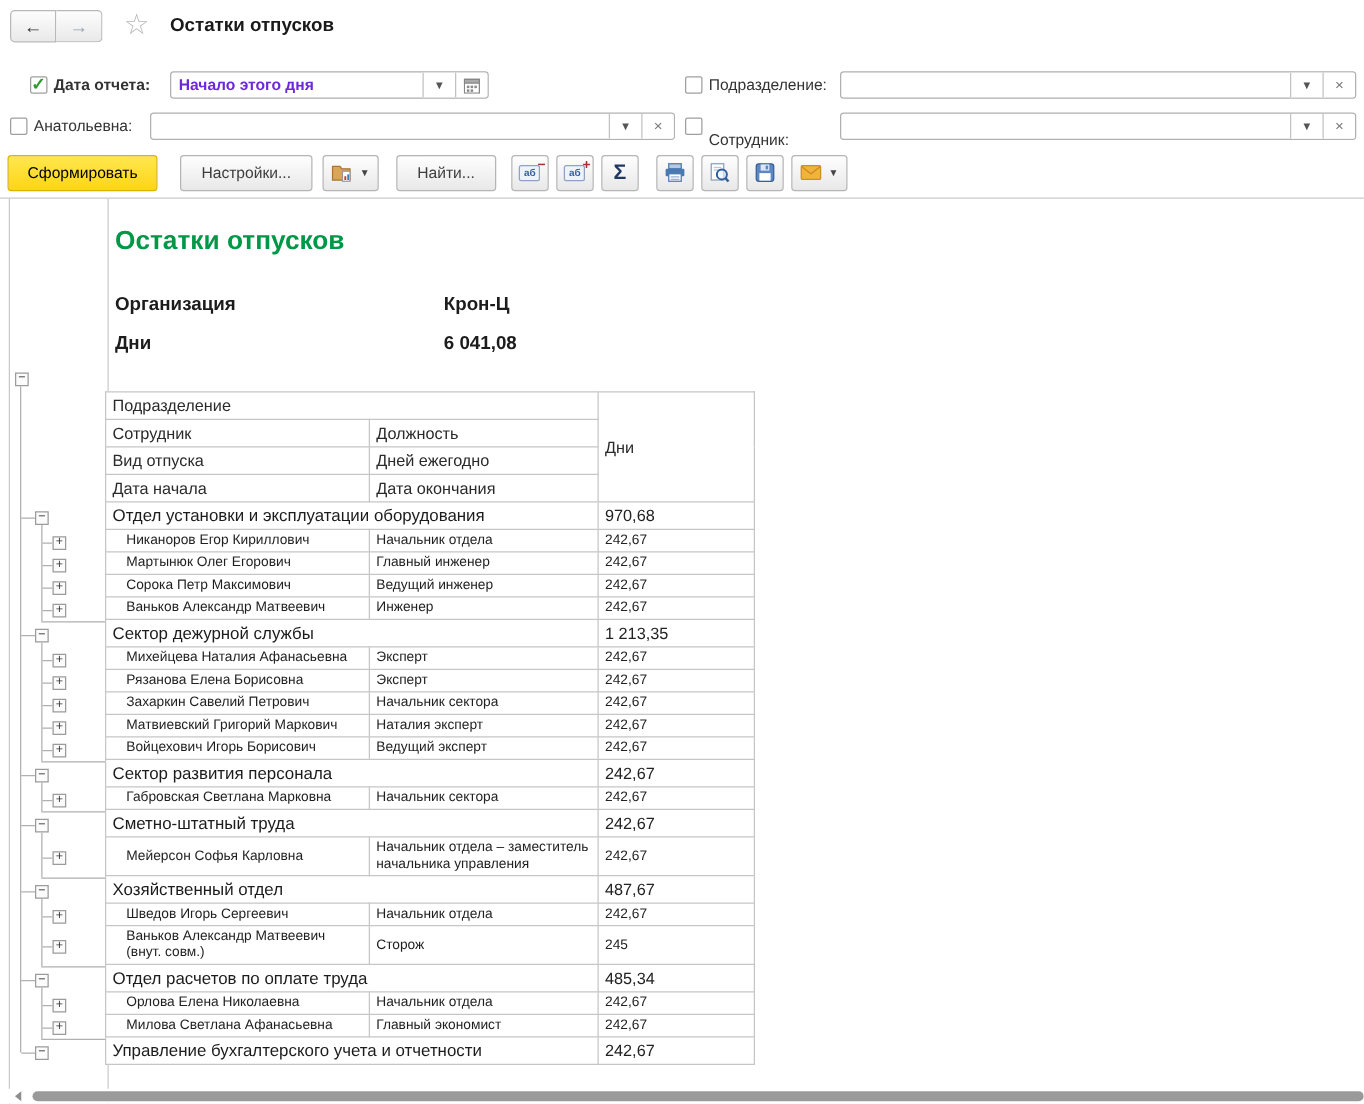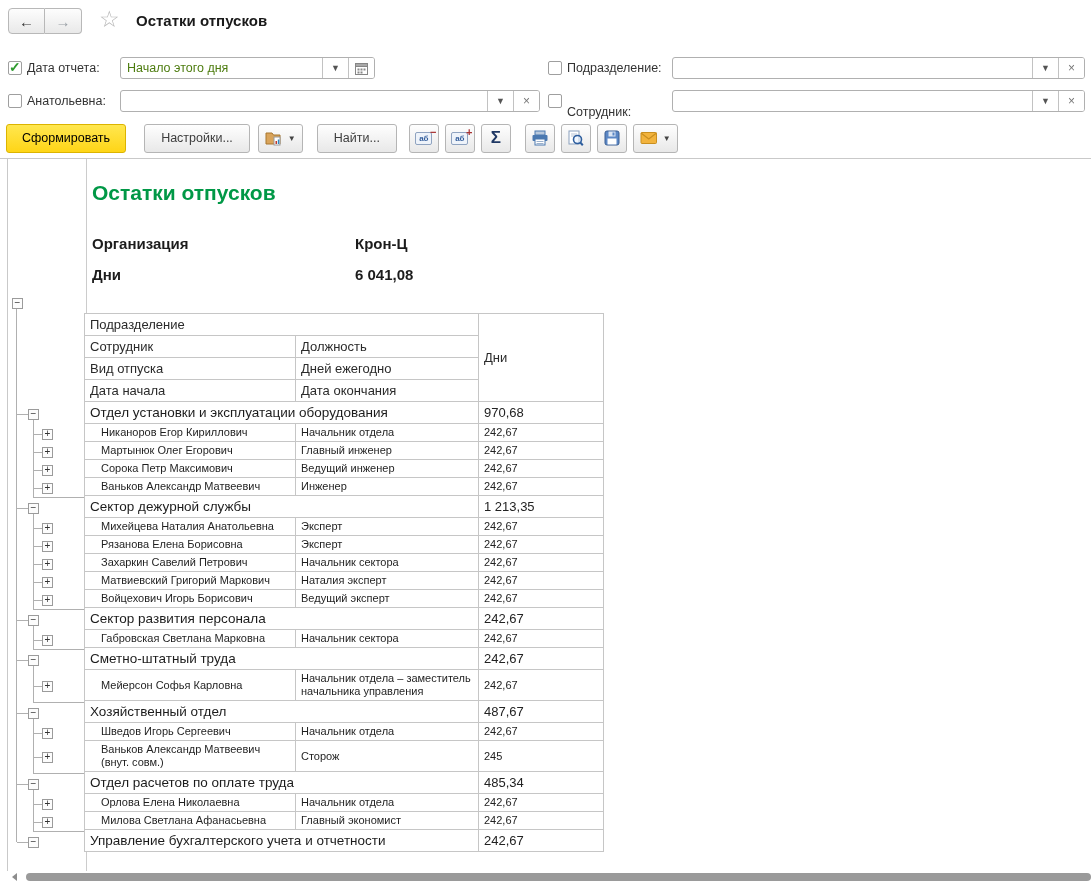--- a/index.html
+++ b/index.html
@@ -21,21 +21,21 @@
   
   .filters { position:absolute; left:0; top:0; width:100%; }
   .frow { position:absolute; height:22px; }
   .cbox { position:absolute; width:14px; height:14px; border:1px solid #9f9f9f; border-radius:2px;
     background:#fff; top:4px; cursor:pointer; }
   .cbox.checked::after { content:"✓"; position:absolute; left:0px; top:-3px; font-size:14px;
     font-weight:bold; color:#2f9b2f; }
   .flabel { position:absolute; font-size:12.5px; color:#333; line-height:22px; }
   .field { position:absolute; height:22px; border:1px solid #b0b0b0; border-radius:3px; background:#fff;
     display:flex; align-items:stretch; overflow:hidden; }
-  .ftext { flex:1; font-size:12.5px; line-height:20px; padding:0 6px; color:#4d7c0f; white-space:nowrap; }
+  .ftext { flex:1; font-size:12.5px; line-height:20px; padding:0 6px; color:#6d28d9; white-space:nowrap; }
   .seg { width:26px; border-left:1px solid #c2c2c2; display:flex; align-items:center; justify-content:center;
     cursor:pointer; color:#555; font-size:9px; background:#fff; }
   .seg.xseg { font-size:12px; color:#777; }
 
   
   .toolbar { position:absolute; left:6px; top:123px; height:30px; display:flex; align-items:center; }
   .btn { height:29px; border:1px solid #b5b5b5; border-radius:3px; background:linear-gradient(#fefefe,#e8e8e8);
     font-family:"Liberation Sans", sans-serif; font-size:12.5px; color:#3d3d3d; padding:0 16px; cursor:pointer;
     display:flex; align-items:center; justify-content:center; }
   .btn.primary { background:linear-gradient(#ffe74f,#fed517); border-color:#dcb400; color:#000; padding:0 15px; }
@@ -95,21 +95,21 @@
     <div class="nav-btn fwd">
       <span class="arrow fwd-arrow">→</span>
     </div>
   </div>
   <span class="star">☆</span>
   <span class="page-title">Остатки отпусков</span>
 </div>
 
 <div class="filters">
 
-  <div class="frow" style="left:0;top:57px;width:545px;">
+  <div class="frow" style="left:16px;top:57px;width:545px;font-weight:bold;">
     <span class="cbox checked" style="left:8px;"></span>
     <span class="flabel" style="left:27px;">Дата отчета:</span>
     <div class="field" style="left:120px;width:255px;">
       <span class="ftext">Начало этого дня</span>
       <span class="seg">▼</span>
       <span class="seg">
         <svg width="13" height="13" viewBox="0 0 13 13">
           <rect x="0.5" y="1.5" width="12" height="11" fill="#fff" stroke="#868686"></rect>
           <rect x="0.5" y="1.5" width="12" height="3" fill="#a9a9a9" stroke="#868686"></rect>
           <rect x="2.5" y="6.5" width="2" height="2" fill="#8a8a8a"></rect>
@@ -331,21 +331,21 @@
         <tr class="emp-row">
           <td class="ename">Ваньков Александр Матвеевич</td>
           <td class="epos">Инженер</td>
           <td class="edays">242,67</td>
         </tr>
         <tr class="group-row">
           <td class="gname" colspan="2">Сектор дежурной службы</td>
           <td class="gdays">1 213,35</td>
         </tr>
         <tr class="emp-row">
-          <td class="ename">Михейцева Наталия Анатольевна</td>
+          <td class="ename">Михейцева Наталия Афанасьевна</td>
           <td class="epos">Эксперт</td>
           <td class="edays">242,67</td>
         </tr>
         <tr class="emp-row">
           <td class="ename">Рязанова Елена Борисовна</td>
           <td class="epos">Эксперт</td>
           <td class="edays">242,67</td>
         </tr>
         <tr class="emp-row">
           <td class="ename">Захаркин Савелий Петрович</td>

